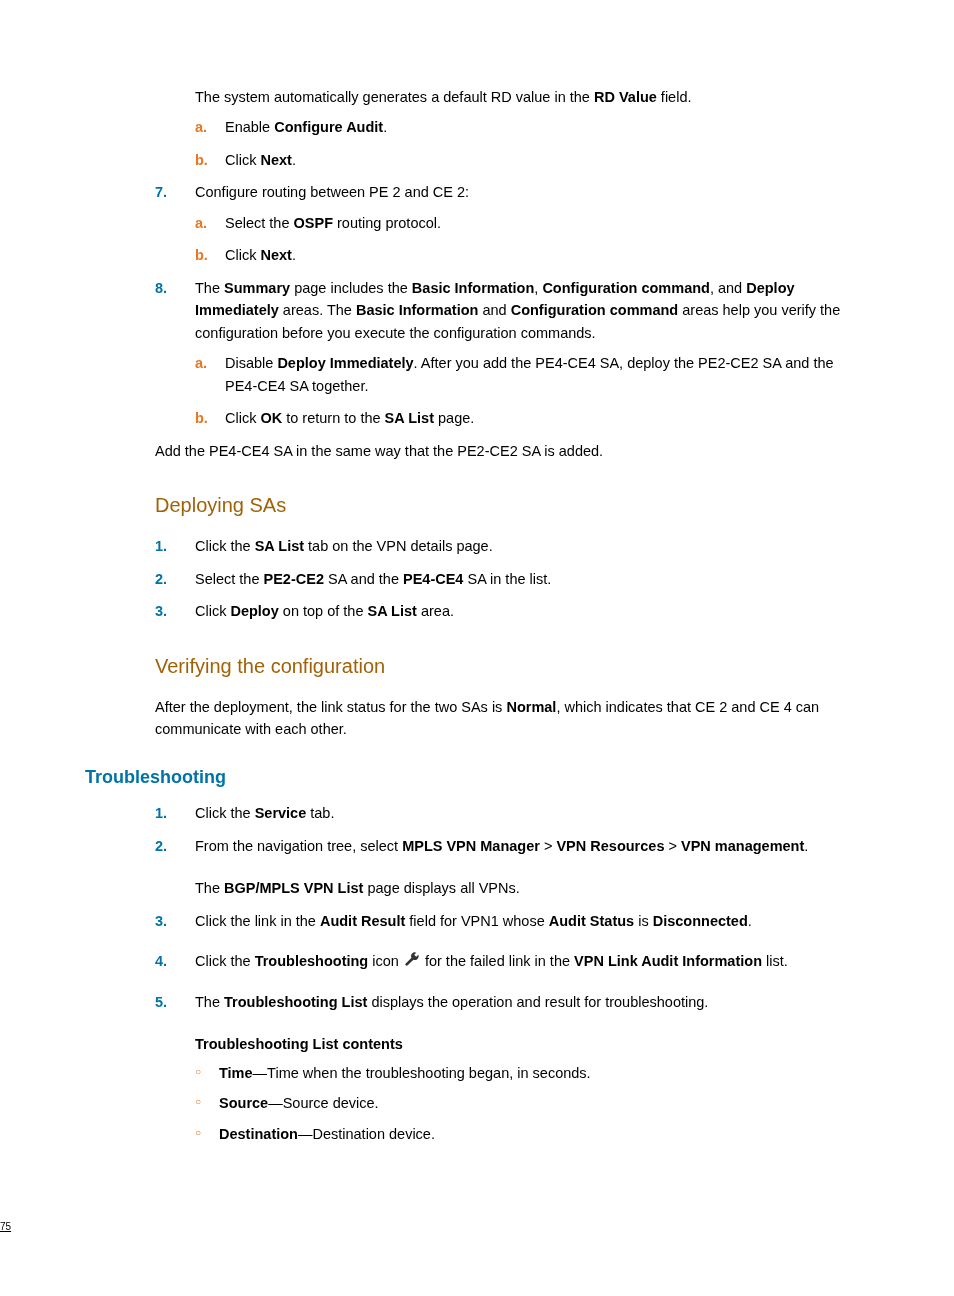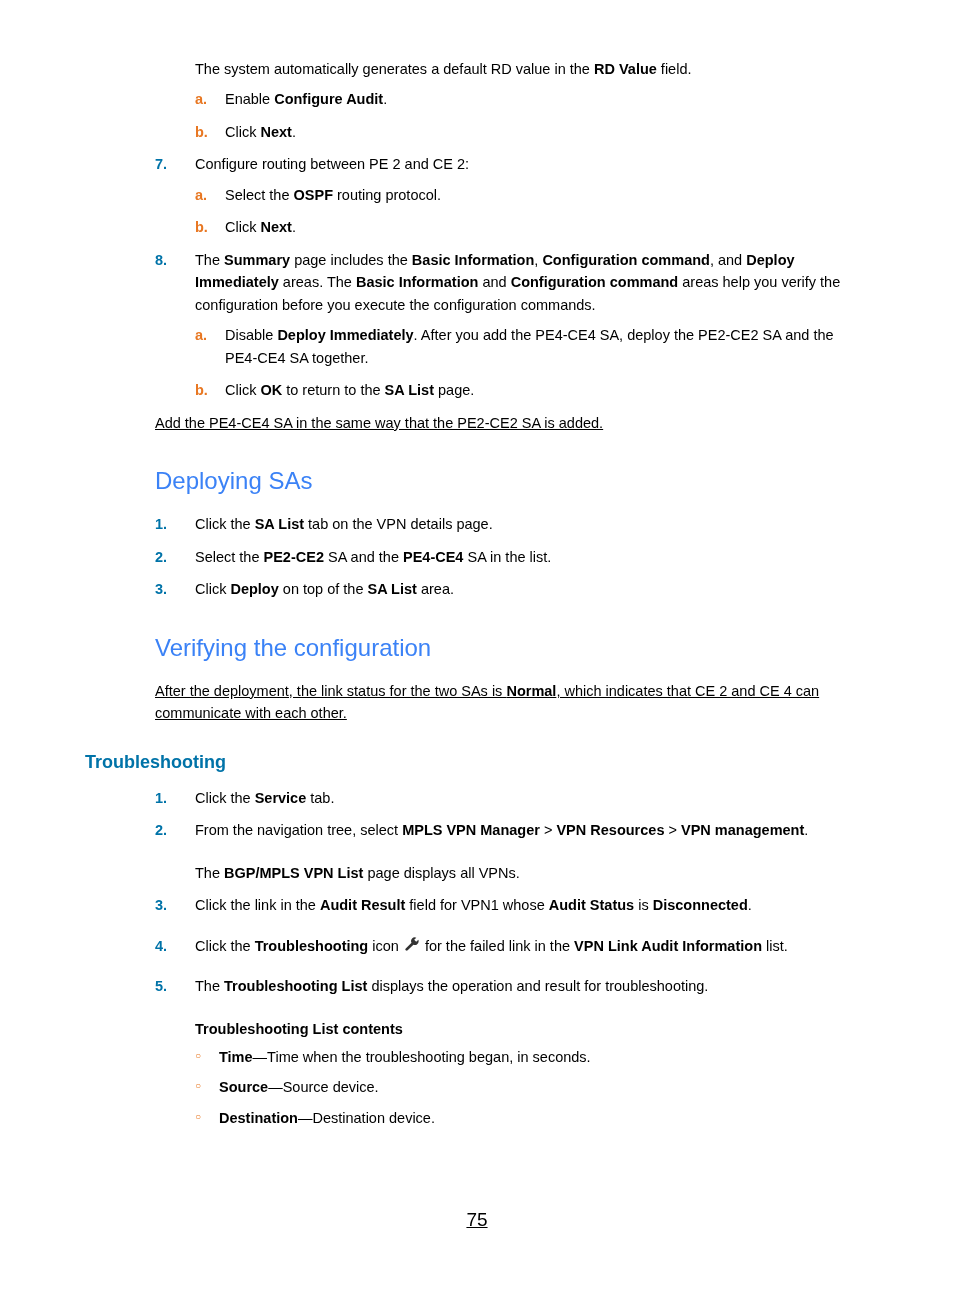--- a/index.html
+++ b/index.html
@@ -9,21 +9,21 @@
     background: #ffffff;
     font-family: Arial, Helvetica, sans-serif;
     font-size: 14.5px;
     line-height: 1.55;
     color: #000;
   }
   .page {
     box-sizing: border-box;
     width: 954px;
     height: 1296px;
-    padding: 52px 85px 40px 85px;
+    padding: 80px 85px 40px 85px;
     position: relative;
   }
   .content-indent {
     margin-left: 70px;
   }
   b { font-weight: bold; }
   ol.num-list {
     list-style: none;
     padding: 0;
     margin: 0;
@@ -68,45 +68,43 @@
     margin-bottom: 8px;
   }
   ul.bullet-list > li > .marker {
     position: absolute;
     left: 0;
     top: 2px;
     color: #e87722;
     font-size: 10px;
   }
   .h3 {
-    color: #3b82f6;
-    font-size: 24px;
+    color: #a16207;
+    font-size: 20px;
     font-weight: normal;
     margin: 28px 0 14px 0;
   }
   .h2 {
     color: #0073a8;
     font-size: 18px;
     font-weight: bold;
     margin: 24px 0 10px 0;
   }
   .para {
     margin: 8px 0 14px 0;
-    text-decoration: underline;
   }
   .para-tight {
     margin: 6px 0 8px 0;
   }
   .page-number {
     position: absolute;
     left: 0;
     right: 0;
     bottom: 62px;
-    text-align: center;
-    font-size: 19px;
+    font-size: 10px;
     text-decoration: underline;
   }
   .sub-para {
     margin-top: 20px;
   }
   .icon-wrench {
     display: inline-block;
     vertical-align: middle;
     width: 18px;
     height: 16px;

